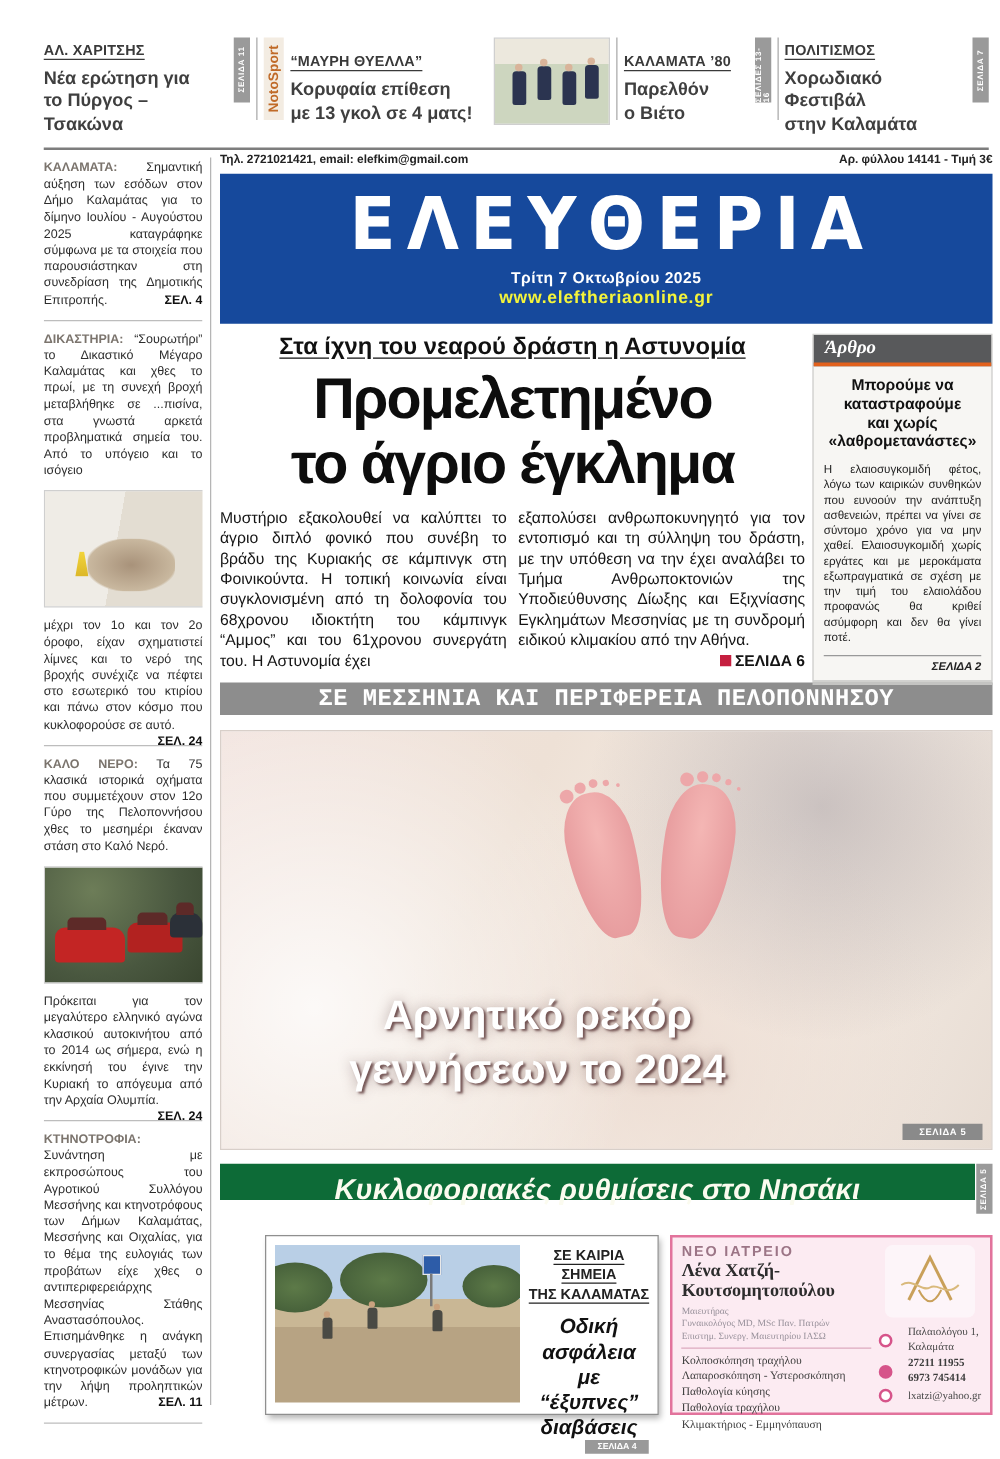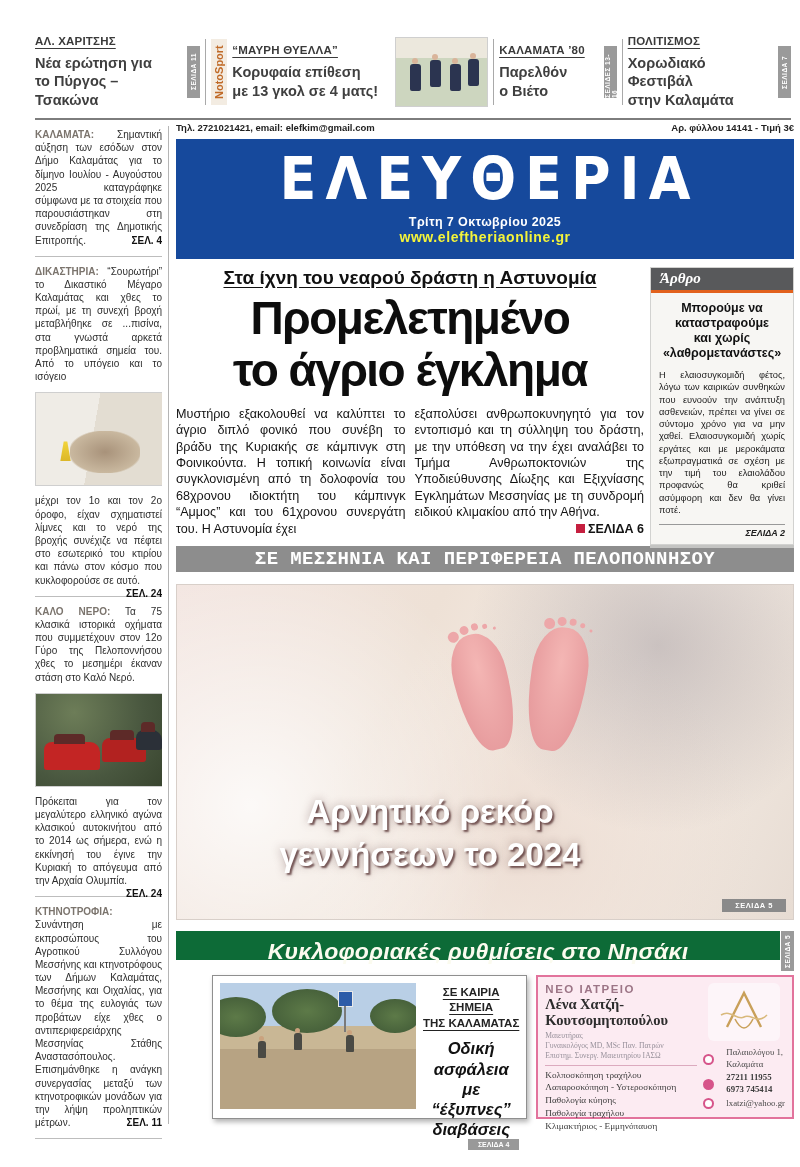--- a/index.html
+++ b/index.html
@@ -2,21 +2,21 @@
 <html lang="el"><head>
 <meta charset="utf-8">
 <style>
   html,body{margin:0;padding:0;background:#fff;}
   .page{position:relative;width:800px;height:1167px;background:#fff;overflow:hidden;
         font-family:"Liberation Sans",sans-serif;color:#1a1a1a;}
   .pre{white-space:pre-line;}
 
   
   .topstrip{position:absolute;left:35px;top:30px;width:756px;height:84px;
-            display:flex;align-items:center;gap:5px;}
+            display:flex;gap:5px;}
   .teaser{display:flex;flex-direction:column;justify-content:center;}
   .teaser .kick{font-size:11.5px;font-weight:bold;color:#3a3a3a;letter-spacing:.2px;
                 text-decoration:underline;text-underline-offset:3px;margin-bottom:7px;}
   .teaser .ttl{font-size:14.5px;font-weight:bold;color:#3f3f3f;line-height:1.25;}
   .vtag{width:13px;height:52px;background:#9a9a9a;color:#fff;font-size:6.5px;font-weight:bold;
         writing-mode:vertical-rl;transform:rotate(180deg);display:flex;align-items:center;justify-content:center;
         letter-spacing:.5px;}
   .vdiv{width:1px;height:66px;background:#a9a9a9;}
   .noto{width:16px;height:66px;color:#c06a28;font-weight:bold;font-size:11px;
         writing-mode:vertical-rl;transform:rotate(180deg);display:flex;align-items:center;justify-content:center;
@@ -102,21 +102,21 @@
   .phototag{position:absolute;right:7px;bottom:7px;background:#8a8a8a;color:#fff;
             font-size:7.5px;font-weight:bold;padding:2px 13px;letter-spacing:.5px;}
 
   
   .greenrow{margin-top:11px;display:flex;gap:1px;height:29px;}
   .greenbanner{flex:1;background:#0d6b37;color:#fbfbef;font-size:23px;font-weight:bold;font-style:italic;
                text-align:center;line-height:40px;letter-spacing:.2px;}
   .greenrow .vtag{height:40px;}
 
   
-  .bottomrow{margin-top:15px;display:flex;gap:9px;height:144px;padding-left:36px;}
+  .bottomrow{margin-top:28px;display:flex;gap:9px;height:144px;padding-left:36px;}
   .crossbox{width:336px;border:1px solid #8f8f8f;box-shadow:2px 3px 5px rgba(0,0,0,.3);
             padding:7px;display:flex;gap:7px;box-sizing:border-box;background:#fff;}
   .crossphoto{width:196px;height:126px;position:relative;overflow:hidden;
       background:linear-gradient(#b9cfe6 0 34%,#c9b795 34% 52%,#b7a383 52% 100%);}
   .tree{position:absolute;border-radius:50%;background:radial-gradient(#5d7a48,#46603a 75%);}
   .pedsign{position:absolute;left:118px;top:8px;width:13px;height:14px;background:#2d5ca8;border:1px solid #e8e8e8;}
   .pedsign::after{content:'';position:absolute;left:5px;top:14px;width:2px;height:26px;background:#7a7a7a;}
   .worker{position:absolute;width:8px;height:17px;background:#4a4a44;border-radius:3px 3px 1px 1px;}
   .worker::before{content:'';position:absolute;top:-5px;left:1px;width:5px;height:5px;border-radius:50%;background:#caa27e;}
   .crosstext{flex:1;display:flex;flex-direction:column;align-items:center;text-align:center;}

